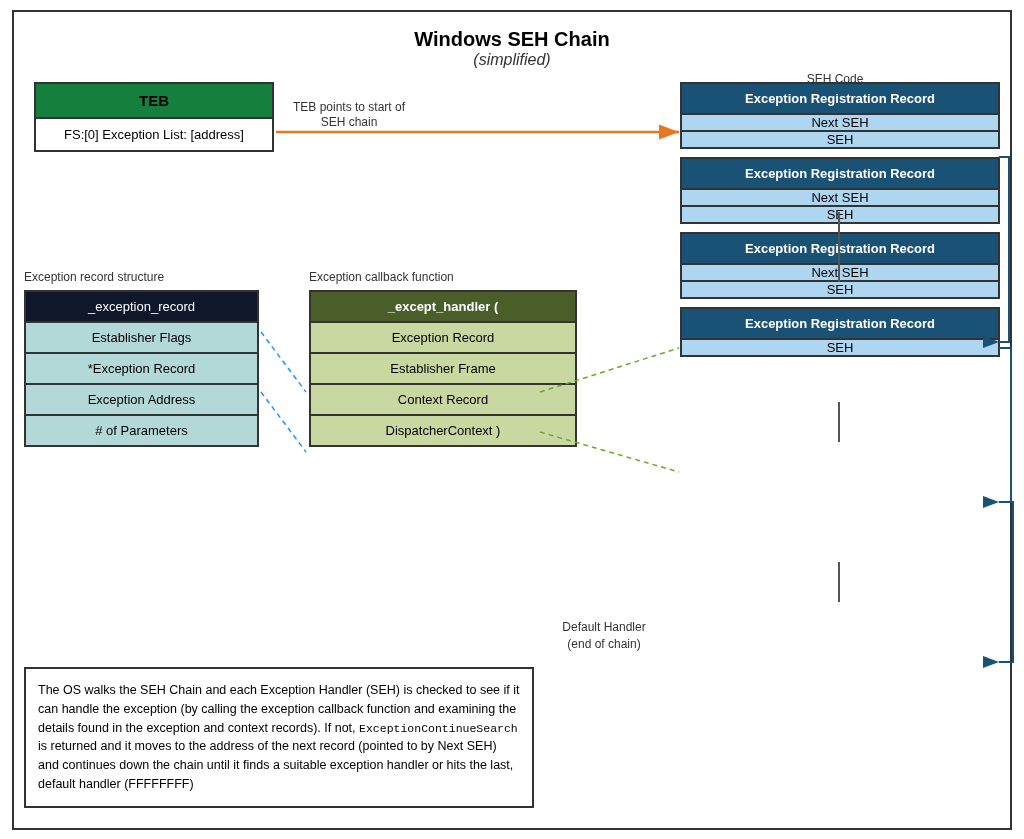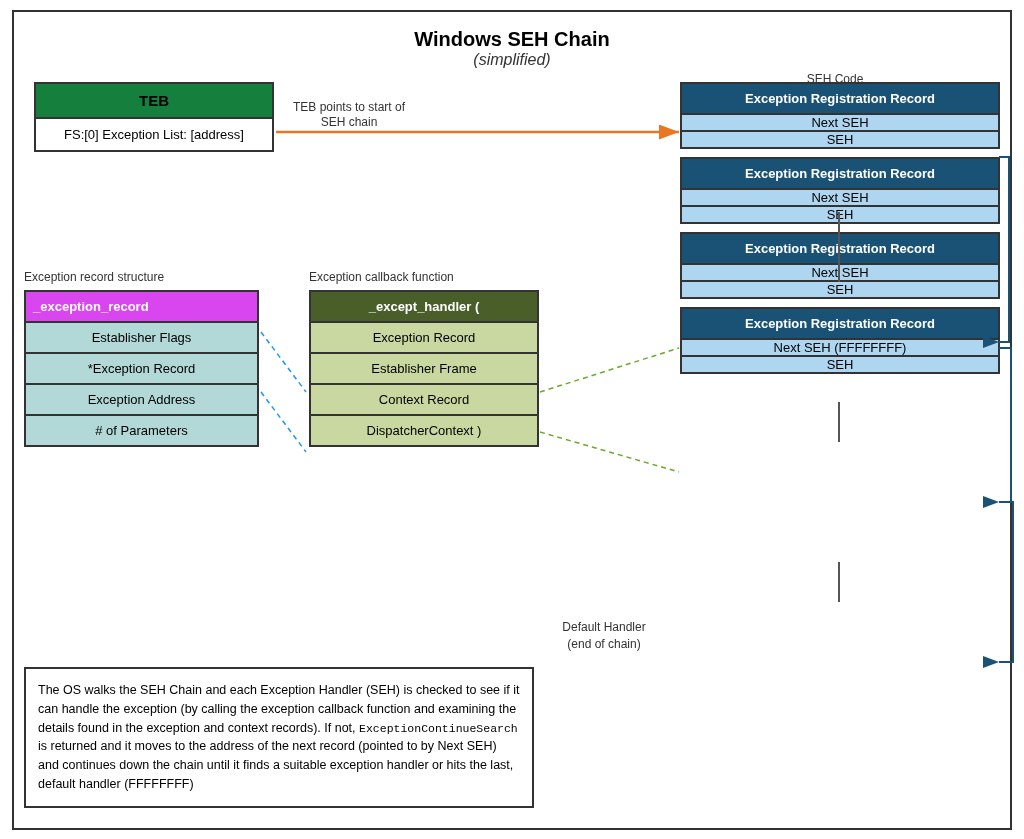--- a/index.html
+++ b/index.html
@@ -90,26 +90,26 @@
       font-size: 12px;
       color: #333;
     }
     .exc-record-section {
       position: absolute;
       top: 278px;
       left: 10px;
       width: 235px;
     }
     .exc-record-header {
-      background: #d946ef;
-      border: 2px solid #333;
-      text-align: left;
-      padding: 7px;
-      font-size: 13px;
-      font-weight: bold;
+      background: #0f172a;
+      border: 2px solid #333;
+      text-align: center;
+      padding: 7px;
+      font-size: 13px;
+      font-weight: normal;
       color: #fff;
     }
     .exc-record-row {
       background: #b2d8d8;
       border: 2px solid #333;
       border-top: none;
       text-align: center;
       padding: 7px;
       font-size: 13px;
     }
@@ -119,21 +119,21 @@
       position: absolute;
       top: 258px;
       left: 295px;
       font-size: 12px;
       color: #333;
     }
     .exc-callback-section {
       position: absolute;
       top: 278px;
       left: 295px;
-      width: 230px;
+      width: 268px;
     }
     .exc-callback-header {
       background: #4a5e2a;
       border: 2px solid #333;
       text-align: center;
       padding: 7px;
       font-size: 13px;
       font-weight: bold;
       color: #fff;
     }
@@ -266,21 +266,20 @@
     </div>
 
     <div class="seh-record">
       <div class="seh-record-header">Exception Registration Record</div>
       <div class="seh-record-row">Next SEH</div>
       <div class="seh-record-row">SEH</div>
     </div>
 
     <div class="seh-record">
       <div class="seh-record-header">Exception Registration Record</div>
-      <div class="seh-record-row">Next SEH (FFFFFFFF)</div>
       <div class="seh-record-row">SEH</div>
     </div>
 
   </div>
 
   <div class="default-handler-label">Default Handler<br>(end of chain)</div>
 
   <div class="bottom-text-box">
     <span>The OS walks the SEH Chain and each Exception Handler (SEH) is checked to see if it can handle the exception (by calling the exception callback function and examining the details found in the exception and context records). If not, <code>ExceptionContinueSearch</code> is returned and it moves to the address of the next record (pointed to by Next SEH) and continues down the chain until it finds a suitable exception handler or hits the last, default handler (FFFFFFFF)</span>
   </div>

